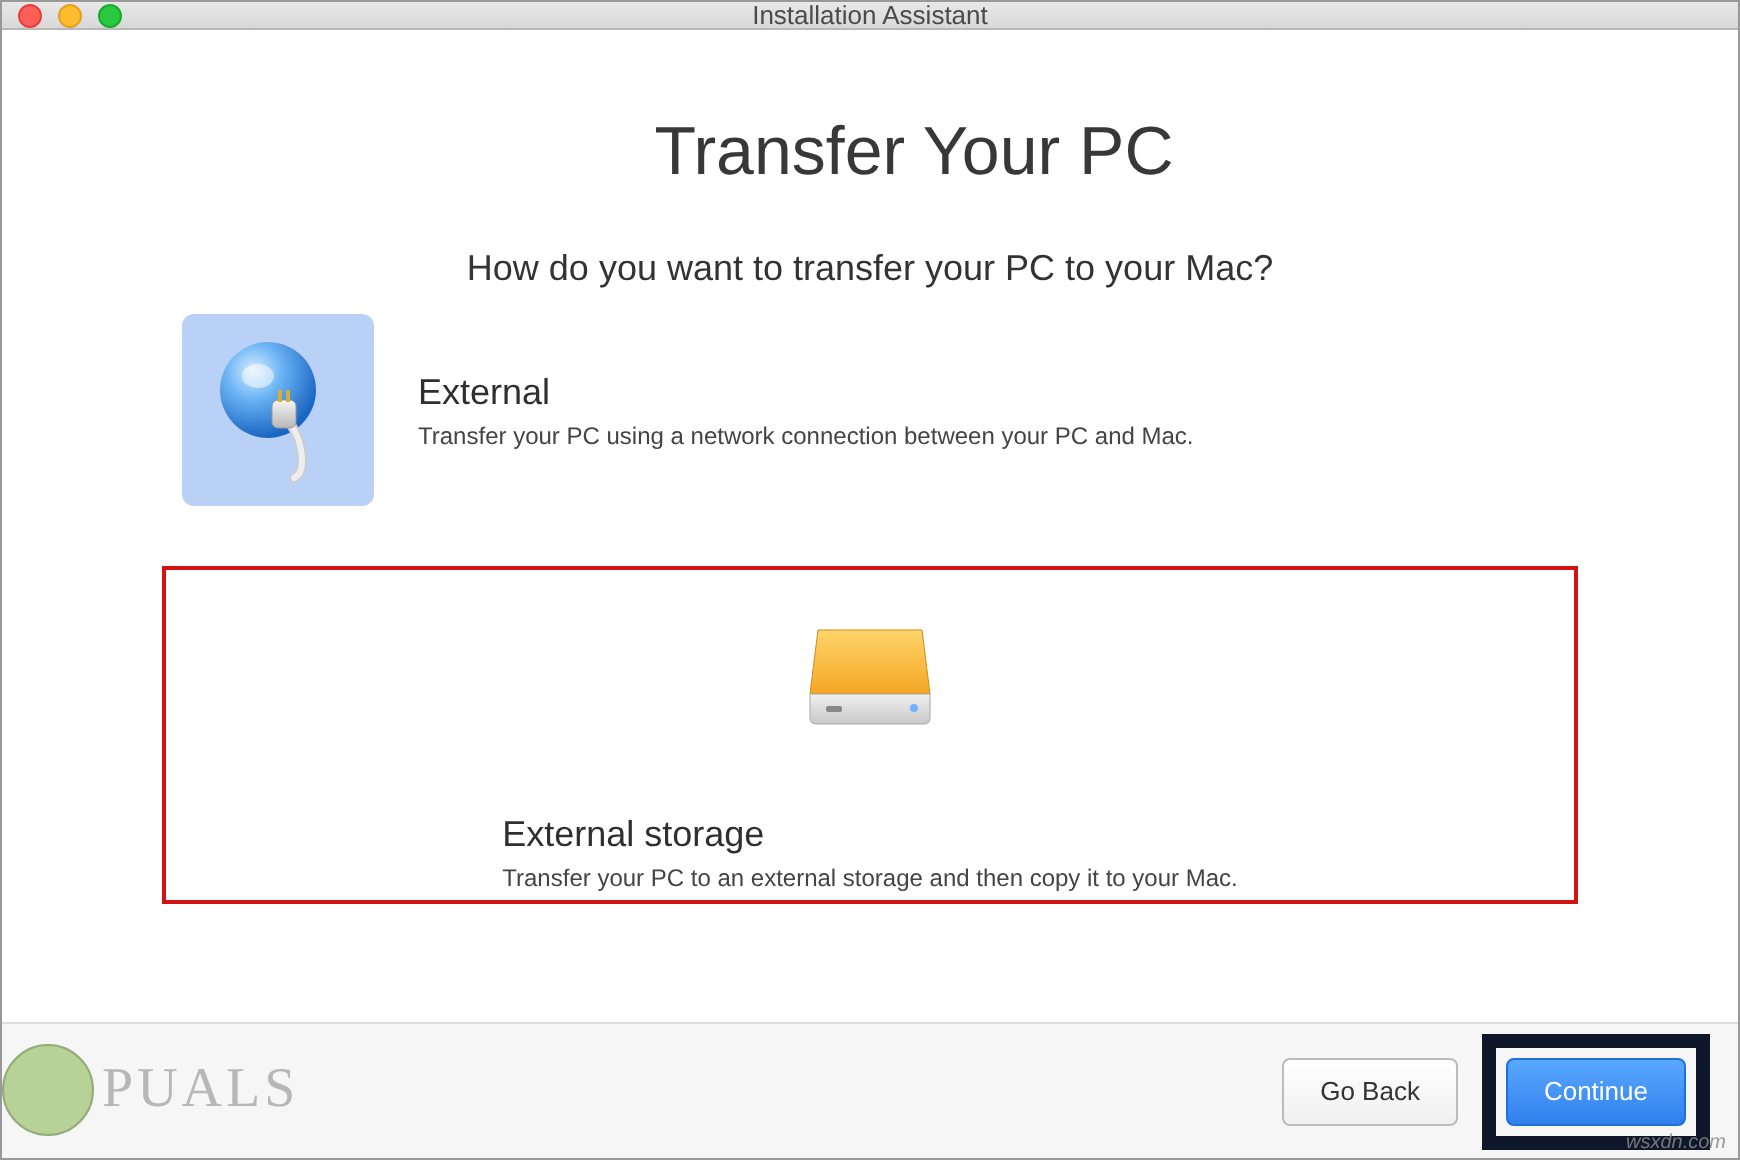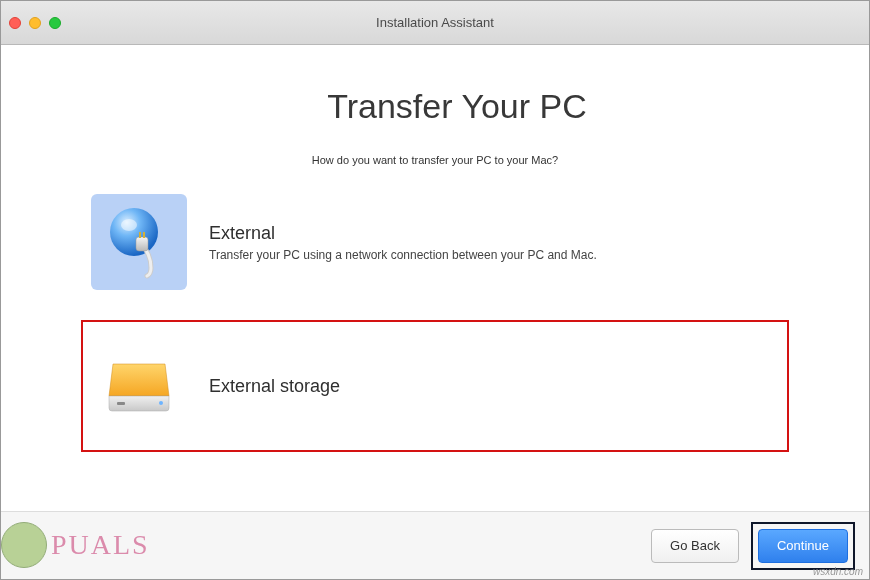--- a/index.html
+++ b/index.html
@@ -16,21 +16,21 @@
       overflow: hidden;
     }
     .outer-border {
       width: 870px;
       height: 580px;
       border: 1px solid #999;
       position: relative;
       background: #ffffff;
     }
     .titlebar {
-      height: 44px;
+      height: 14px;
       background: linear-gradient(to bottom, #e8e8e8, #d8d8d8);
       border-bottom: 1px solid #b8b8b8;
       display: flex;
       align-items: center;
       padding: 0 8px;
       position: relative;
     }
     .traffic-lights {
       display: flex;
       gap: 8px;
@@ -62,42 +62,43 @@
     }
     .page-title {
       font-size: 34px;
       font-weight: 400;
       color: #383838;
       margin-top: 12px;
       margin-bottom: 28px;
       margin-left: 44px;
     }
     .page-subtitle {
-      font-size: 11px;
+      font-size: 18px;
       color: #333;
-      margin-bottom: 22px;
+      margin-bottom: 6px;
     }
     .options {
       width: 100%;
     }
     .option {
       display: flex;
       align-items: center;
       gap: 22px;
       padding: 6px 10px;
       margin-bottom: 24px;
       position: relative;
     }
     .option.selected .icon-box {
       background: #b9d1f6;
       border-radius: 6px;
     }
     .option.highlighted {
       border: 2px solid #d41212;
-      padding: 16px 8px;
+      padding: 4px 8px;
+      flex-direction: column;
     }
     .icon-box {
       width: 96px;
       height: 96px;
       display: flex;
       align-items: center;
       justify-content: center;
       flex-shrink: 0;
       border-radius: 6px;
     }
@@ -144,21 +145,21 @@
       background: linear-gradient(to bottom, #ffffff, #f0f0f0);
       border: 1px solid #bbb;
       color: #333;
     }
     .btn-primary {
       background: linear-gradient(to bottom, #5aa8ff, #2f80ed);
       border: 1px solid #1e6fe0;
       color: #fff;
     }
     .primary-highlight {
-      border: 2px solid #0f172a;
+      border: 7px solid #0f172a;
       padding: 5px;
       display: flex;
     }
     .watermark-left {
       position: absolute;
       left: 0;
       bottom: 0;
       display: flex;
       align-items: center;
       gap: 4px;
@@ -169,21 +170,21 @@
       width: 46px;
       height: 46px;
       border-radius: 50%;
       background: #a9c87f;
       position: relative;
       border: 1.5px solid #7a9a5a;
     }
     .wm-text {
       font-family: Georgia, serif;
       font-size: 28px;
-      color: #be185d;
+      color: #737373;
       letter-spacing: 2px;
       opacity: 0.6;
     }
     .watermark-right {
       position: absolute;
       right: 6px;
       bottom: 2px;
       font-size: 10px;
       color: #888;
       opacity: 0.85;
@@ -252,20 +253,21 @@
               </linearGradient>
             </defs>
             <path d="M 14 18 L 66 18 L 70 50 L 10 50 Z" fill="url(#diskTop)" stroke="#d18b1a" stroke-width="0.5"></path>
             <path d="M 10 50 L 70 50 L 70 62 Q 70 65 67 65 L 13 65 Q 10 65 10 62 Z" fill="url(#diskFront)" stroke="#aaa" stroke-width="0.5"></path>
             <circle cx="62" cy="57" r="2" fill="#6db4ff"></circle>
             <rect x="18" y="56" width="8" height="3" rx="1" fill="#888"></rect>
           </svg>
         </div>
         <div class="option-text">
           <div class="option-title">External storage</div>
+          <div class="option-desc">Transfer your PC to an external storage and then copy it to your Mac.</div>
         </div>
       </div>
 
     </div>
   </div>
 
   <div class="footer">
     <div class="watermark-left">
       <div class="wm-head"></div>
       <div class="wm-text">PUALS</div>

